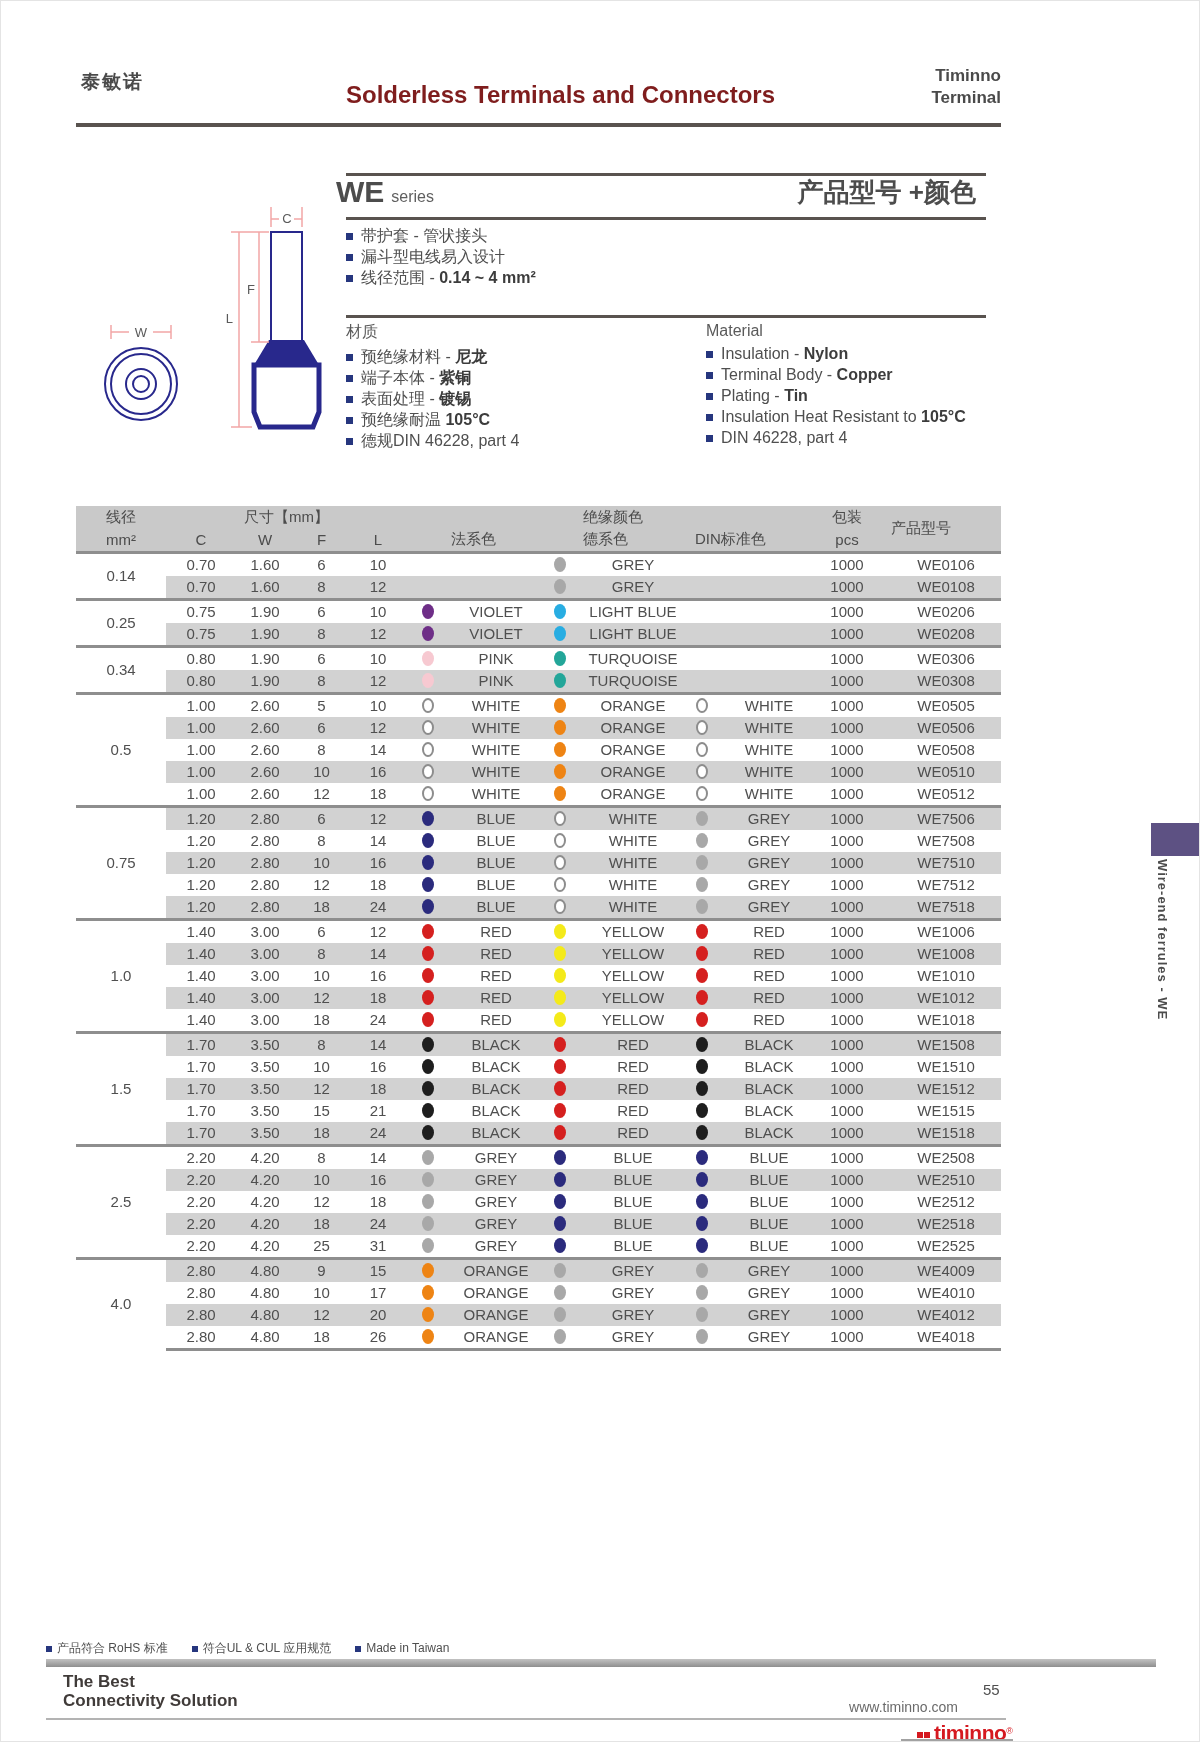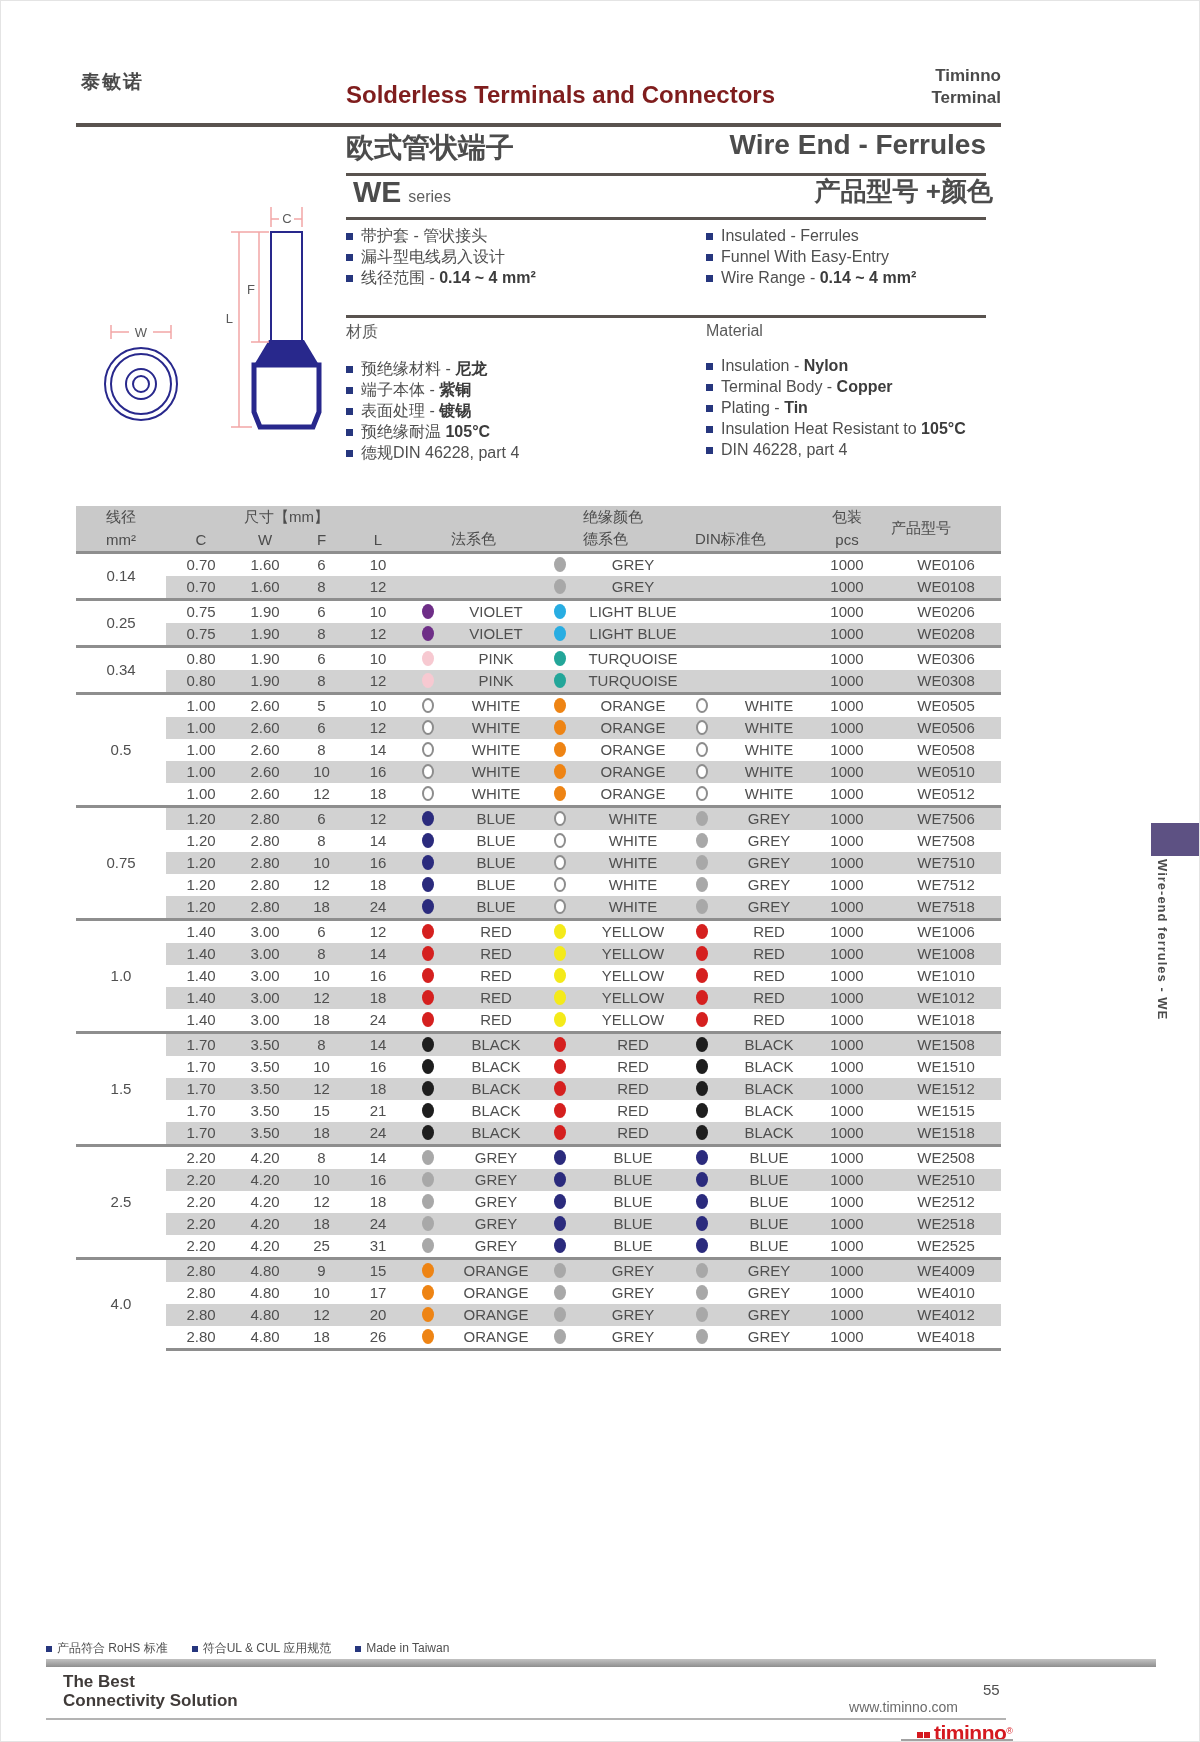--- a/index.html
+++ b/index.html
@@ -13,31 +13,31 @@
   .brand-cn { left:80px; top:68px; font-size:19px; font-weight:bold; color:#4a4a4a; letter-spacing:2px; }
   .center-title { left:345px; top:80px; font-size:24px; font-weight:bold; color:#7f1d1d; }
   .brand-right { left:810px; top:64px; width:190px; text-align:right; font-size:17px; font-weight:bold; line-height:1.3; color:#4a4a4a; }
   .rule { background:#59534f; }
   .rule-main { left:75px; top:122px; width:925px; height:4px; }
   .rule-sub  { left:345px; width:640px; height:3px; }
 
   
   .title-row { left:345px; top:128px; width:640px; display:flex; justify-content:space-between; align-items:flex-start; }
   .title-cn, .title-en { font-size:28px; font-weight:bold; color:#4c4c4c; }
-  .series-row { left:352px; top:176px; width:640px; display:flex; justify-content:space-between; align-items:flex-start; }
+  .series-row { left:335px; top:176px; width:640px; display:flex; justify-content:space-between; align-items:center; }
   .series-name { font-size:30px; font-weight:bold; color:#4c4c4c; line-height:1; }
   .series-suffix { font-size:16px; color:#5f5f5f; margin-left:7px; }
   .subtitle-cn { font-size:26px; font-weight:bold; color:#4c4c4c; line-height:1.1; }
 
   
   .bullet-col { display:flex; flex-direction:column; gap:4px; }
   .bullet-item { font-size:16px; color:#4f4f4f; line-height:17px; white-space:nowrap; }
   .bullet-item b { color:#3c3c3c; }
   .bullet-sq { display:inline-block; width:7px; height:7px; background:#26367e; margin-right:8px; vertical-align:1px; }
-  .mat-title { font-size:16px; color:#5a5a5a; margin-bottom:17px; }
+  .mat-title { font-size:16px; color:#5a5a5a; margin-bottom:5px; }
   .features-cn { left:345px; top:226px; }
   .features-en { left:705px; top:226px; }
   .materials-cn { left:345px; top:321px; }
   .materials-en { left:705px; top:321px; }
 
   
   .drawing { left:88px; top:198px; }
   .dim-label { font-size:13px; fill:#5a5a5a; }
 
   
@@ -86,42 +86,33 @@
 <div class="page">
 
   <div class="abs brand-cn">泰敏诺</div>
   <div class="abs center-title">Solderless Terminals and Connectors</div>
   <div class="abs brand-right">
     <div>Timinno</div>
     <div>Terminal</div>
   </div>
   <div class="abs rule rule-main"></div>
 
-  <div class="abs title-row">
-    <span class="title-cn">欧式管状端子</span>
-    <span class="title-en">Wire End - Ferrules</span>
-  </div>
   <div class="abs rule rule-sub" style="top:172px;"></div>
   <div class="abs series-row">
     <span>
       <span class="series-name">WE</span><span class="series-suffix">series</span>
     </span>
     <span class="subtitle-cn">产品型号 +颜色</span>
   </div>
   <div class="abs rule rule-sub" style="top:216px;"></div>
 
   <div class="abs bullet-col features-cn">
       <div class="bullet-item"><span class="bullet-sq"></span><span>带护套 - 管状接头</span></div>
       <div class="bullet-item"><span class="bullet-sq"></span><span>漏斗型电线易入设计</span></div>
       <div class="bullet-item"><span class="bullet-sq"></span><span>线径范围 - </span><b>0.14 ~ 4 mm²</b></div>
-    </div>
-  <div class="abs bullet-col features-en">
-      <div class="bullet-item"><span class="bullet-sq"></span><span>Insulated - Ferrules</span></div>
-      <div class="bullet-item"><span class="bullet-sq"></span><span>Funnel With Easy-Entry</span></div>
-      <div class="bullet-item"><span class="bullet-sq"></span><span>Wire Range - </span><b>0.14 ~ 4 mm²</b></div>
     </div>
 
   <div class="abs rule rule-sub" style="top:314px;"></div>
   <div class="abs materials-cn">
     <div class="mat-title">材质</div>
     <div class="bullet-col">
         <div class="bullet-item"><span class="bullet-sq"></span><span>预绝缘材料 - </span><b>尼龙</b></div>
         <div class="bullet-item"><span class="bullet-sq"></span><span>端子本体 - </span><b>紫铜</b></div>
         <div class="bullet-item"><span class="bullet-sq"></span><span>表面处理 - </span><b>镀锡</b></div>
         <div class="bullet-item"><span class="bullet-sq"></span><span>预绝缘耐温 </span><b>105°C</b></div>

